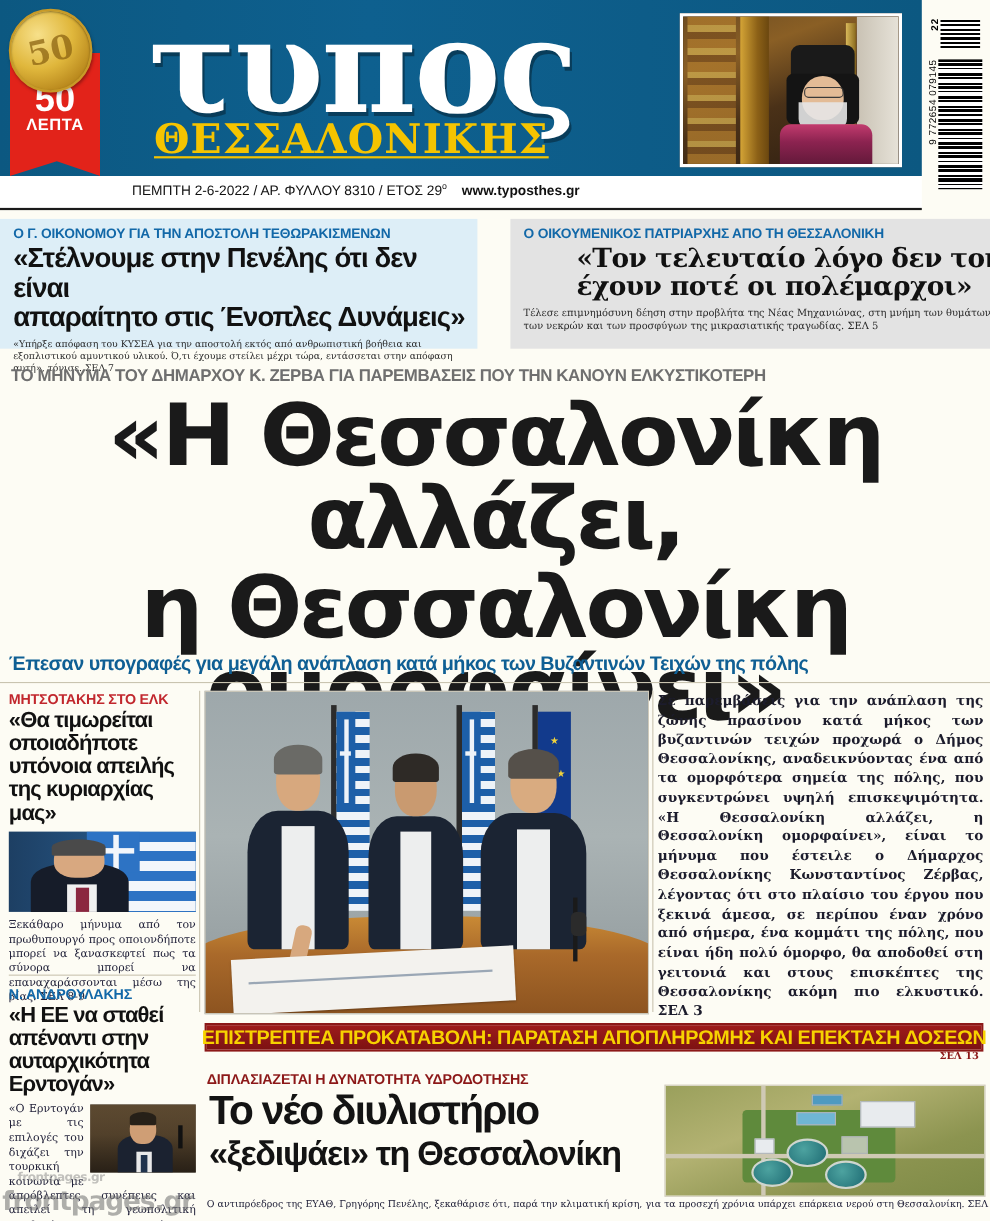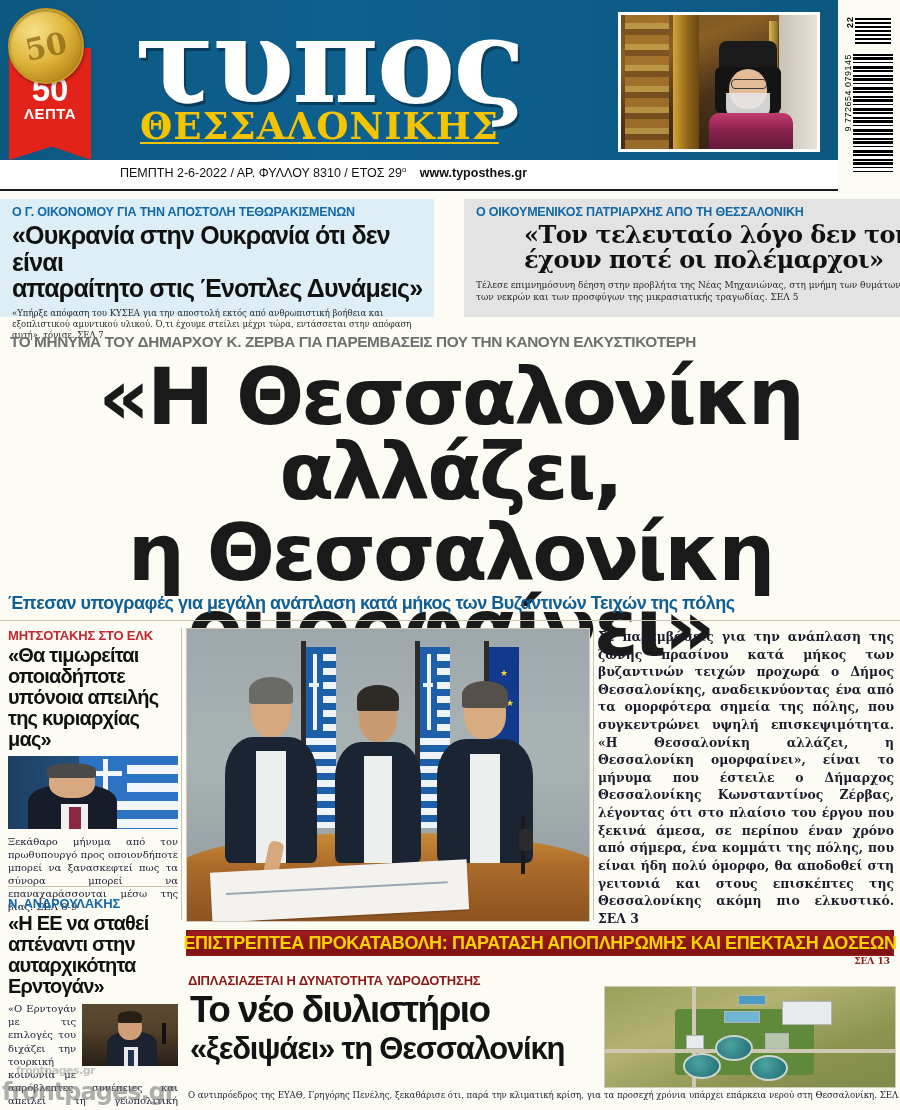--- a/index.html
+++ b/index.html
@@ -258,21 +258,21 @@
     <b>ΠΕΜΠΤΗ 2-6-2022</b>
     <span>/ ΑΡ. ΦΥΛΛΟΥ 8310 / ΕΤΟΣ 29</span><span class="sup">ο</span>
     <span class="url">www.typosthes.gr</span>
   </div>
 </div>
 <div class="rule-top"></div>
 
 <div class="teaser teaser-l">
   <div class="teaser-kicker">Ο Γ. ΟΙΚΟΝΟΜΟΥ ΓΙΑ ΤΗΝ ΑΠΟΣΤΟΛΗ ΤΕΘΩΡΑΚΙΣΜΕΝΩΝ</div>
   <div class="teaser-head">
-    <div>«Ουκρανία στην Ουκρανία ότι δεν είναι</div>
+    <div>«Στέλνουμε στην Πενέλης ότι δεν είναι</div>
     <div>απαραίτητο στις Ένοπλες Δυνάμεις»</div>
   </div>
   <div class="teaser-body">«Υπήρξε απόφαση του ΚΥΣΕΑ για την αποστολή εκτός από ανθρωπιστική βοήθεια και εξοπλιστικού αμυντικού υλικού. Ό,τι έχουμε στείλει μέχρι τώρα, εντάσσεται στην απόφαση αυτή», τόνισε. ΣΕΛ 7</div>
 </div>
 
 <div class="teaser teaser-r">
   <div class="teaser-kicker">Ο ΟΙΚΟΥΜΕΝΙΚΟΣ ΠΑΤΡΙΑΡΧΗΣ ΑΠΟ ΤΗ ΘΕΣΣΑΛΟΝΙΚΗ</div>
   <div class="teaser-head">
     <div>«Τον τελευταίο λόγο δεν τον</div>
     <div>έχουν ποτέ οι πολέμαρχοι»</div>

